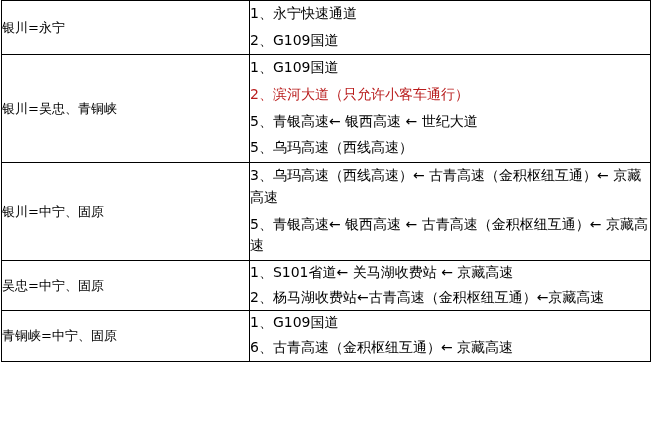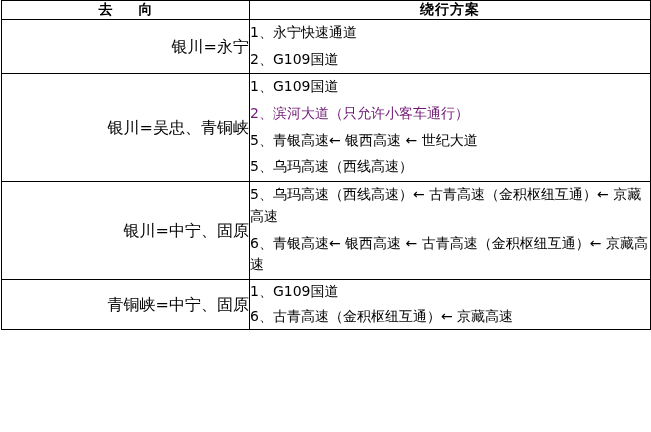--- a/index.html
+++ b/index.html
@@ -39,56 +39,52 @@
     font-size: 14px;
     letter-spacing: 1px;
     padding: 8px 0 9px 0;
     height: 18px;
   }
   .hdr-cell.route-hdr {
     letter-spacing: 6px;
     text-indent: 6px;
   }
   .route-cell {
-    text-align: right;
-    font-size: 16px;
+    text-align: left;
+    font-size: 13px;
     padding: 6px 4px;
     line-height: 1.5;
   }
   .plan-cell {
     font-size: 14px;
     padding: 7px 8px 7px 10px;
     line-height: 1.55;
     margin-top: 25px;
   }
   .plan-line {
     padding: 2px 0 3px 0;
     white-space: normal;
   }
   .plan-line.tight {
     padding: 1px 0 2px 0;
   }
   .red {
-    color: #701a75;
+    color: #b91c1c;
   }
 </style>
 </head>
 <body>
 
 <div class="table-wrap">
   <table class="detour-table">
     <colgroup>
       <col class="col-route">
       <col class="col-plan">
     </colgroup>
     <tbody>
-      <tr>
-        <td class="hdr-cell route-hdr">去　向</td>
-        <td class="hdr-cell">绕行方案</td>
-      </tr>
 
       <tr>
         <td class="route-cell">银川=永宁</td>
         <td class="plan-cell">
           <div class="plan-line">1、永宁快速通道</div>
           <div class="plan-line">2、G109国道</div>
         </td>
       </tr>
 
       <tr>
@@ -97,25 +93,32 @@
           <div class="plan-line">1、G109国道</div>
           <div class="plan-line red">2、滨河大道（只允许小客车通行）</div>
           <div class="plan-line">5、青银高速← 银西高速 ← 世纪大道</div>
           <div class="plan-line">5、乌玛高速（西线高速）</div>
         </td>
       </tr>
 
       <tr>
         <td class="route-cell">银川=中宁、固原</td>
         <td class="plan-cell">
-          <div class="plan-line">5、乌玛高速（西线高速）← 古青高速（金积枢纽互通）← 京藏高速</div>
-          <div class="plan-line">6、青银高速← 银西高速 ← 古青高速（金积枢纽互通）← 京藏高速</div>
+          <div class="plan-line">3、乌玛高速（西线高速）← 古青高速（金积枢纽互通）← 京藏高速</div>
+          <div class="plan-line">5、青银高速← 银西高速 ← 古青高速（金积枢纽互通）← 京藏高速</div>
         </td>
       </tr>
 
+      <tr>
+        <td class="route-cell">吴忠=中宁、固原</td>
+        <td class="plan-cell">
+          <div class="plan-line tight">1、S101省道← 关马湖收费站 ← 京藏高速</div>
+          <div class="plan-line tight">2、杨马湖收费站←古青高速（金积枢纽互通）←京藏高速</div>
+        </td>
+      </tr>
 
       <tr>
         <td class="route-cell">青铜峡=中宁、固原</td>
         <td class="plan-cell">
           <div class="plan-line tight">1、G109国道</div>
           <div class="plan-line tight">6、古青高速（金积枢纽互通）← 京藏高速</div>
         </td>
       </tr>
     </tbody>
   </table>

